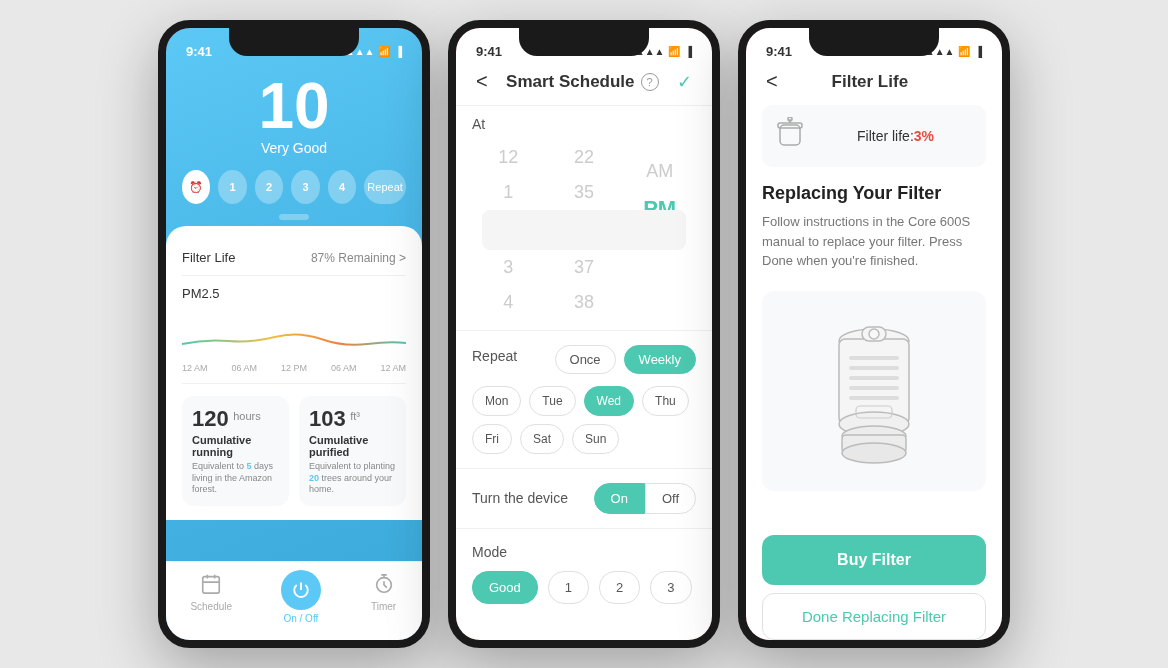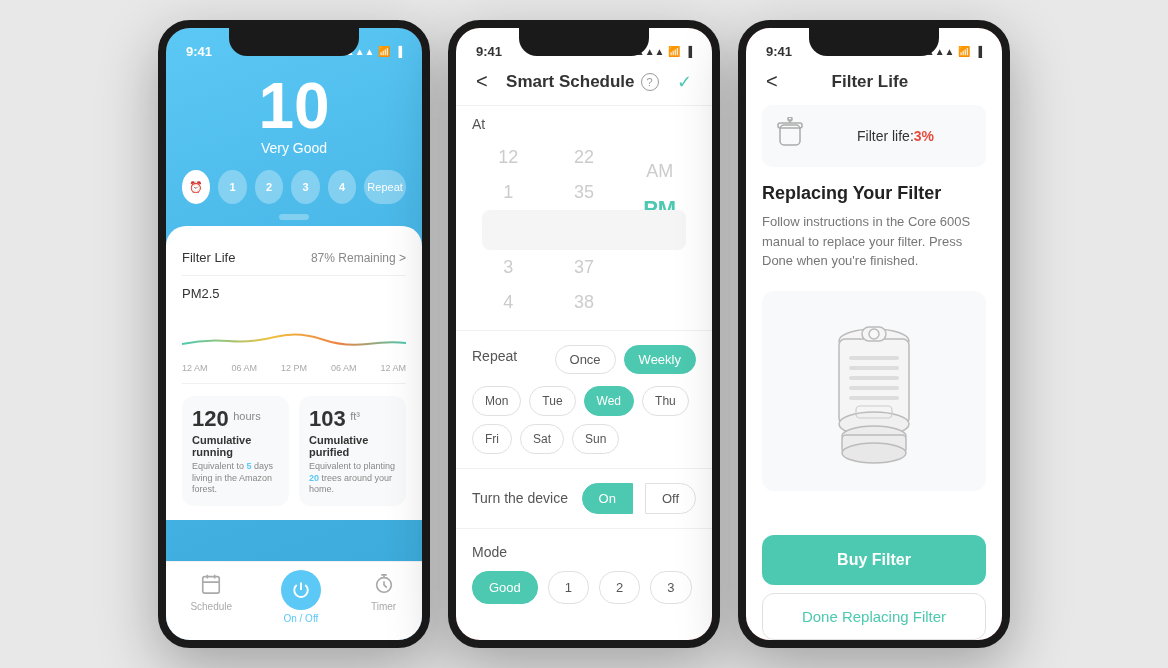--- a/index.html
+++ b/index.html
@@ -381,21 +381,21 @@
     .device-section {
       padding: 14px 16px;
       border-bottom: 1px solid #f0f0f0;
       display: flex;
       justify-content: space-between;
       align-items: flex-end;
     }
 
     .toggle-group {
       display: flex;
-      gap: 12px;
+      gap: 0;
     }
 
     .toggle-btn {
       padding: 7px 16px;
       font-size: 13px;
       border: 1px solid #e0e0e0;
       background: #fff;
       color: #555;
     }
 

